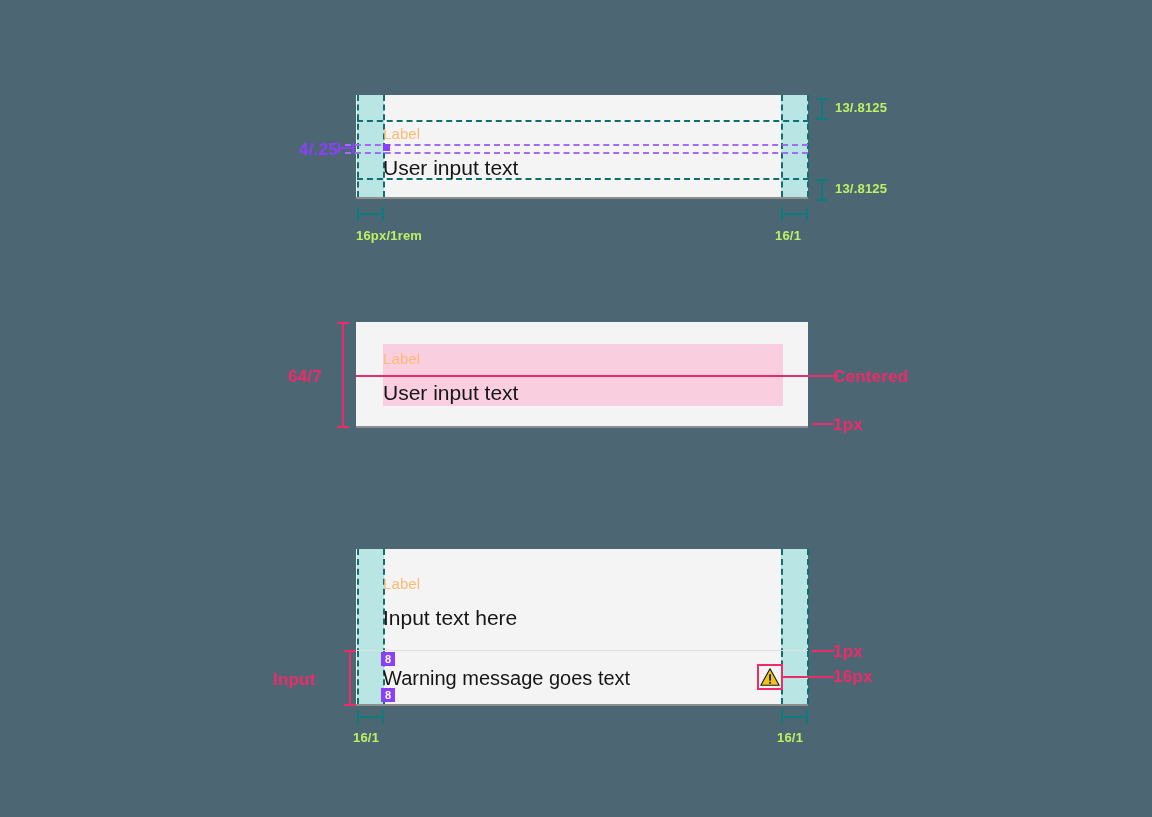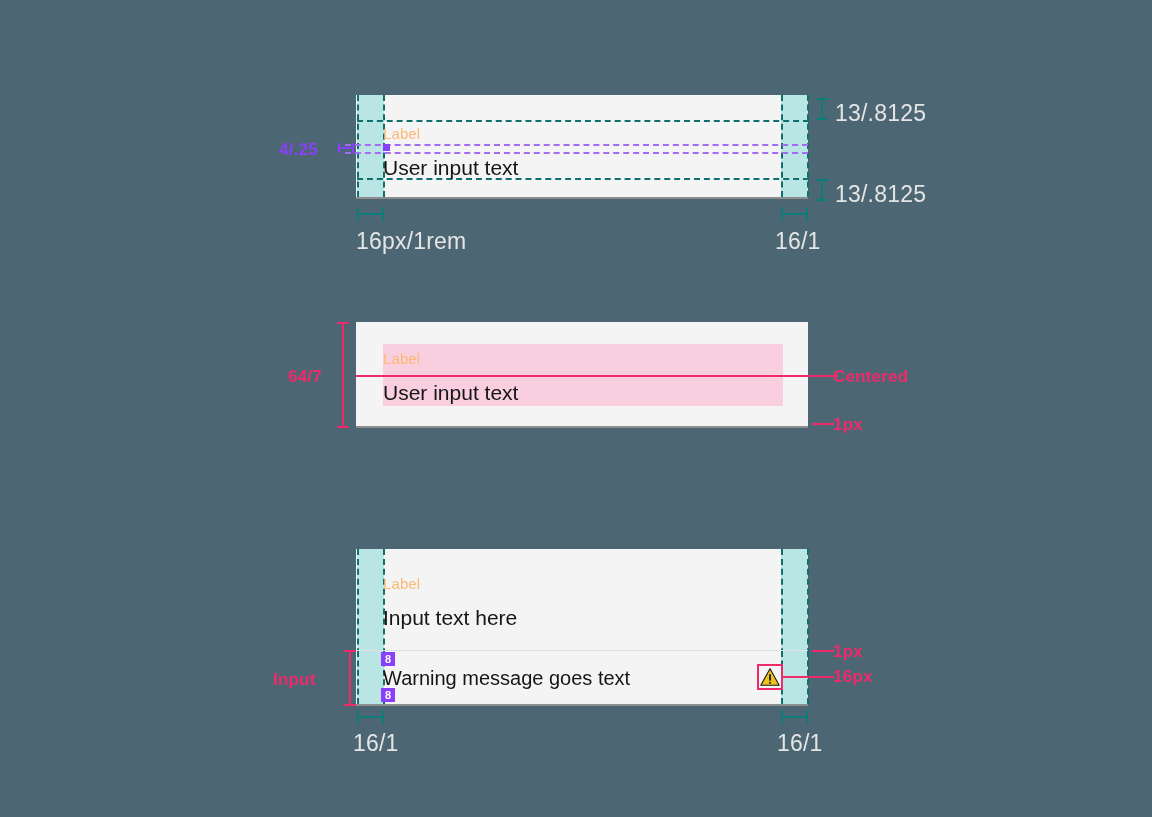--- a/index.html
+++ b/index.html
@@ -45,27 +45,27 @@
   .pad{position:absolute;background:#b9e6e4;}
   .vdash{position:absolute;width:0;border-left:2px dashed #0f6e6e;}
   .hdash{position:absolute;height:0;border-top:2px dashed #0f6e6e;}
 
   
   .pdash{position:absolute;height:0;border-top:2px dashed #a46bf5;}
   .pmark{position:absolute;width:7px;height:7px;background:#8a3ffc;}
 
   
   .t-txt{
-    position:absolute;color:#e5e5e5;font-size:23px;font-weight:normal;
+    position:absolute;color:#bef264;font-size:13px;font-weight:bold;
     white-space:nowrap;letter-spacing:.2px;
   }
   
   .p-txt{
     position:absolute;color:#8a3ffc;font-size:17px;font-weight:bold;
-    white-space:nowrap;letter-spacing:.2px;
+    white-space:nowrap;letter-spacing:.2px;margin-left:20px;
   }
   
   .m-txt{
     position:absolute;color:#ee2a6b;font-size:17px;font-weight:bold;
     white-space:nowrap;letter-spacing:.2px;
   }
 
   
   .ibeam-v{position:absolute;}
   .ibeam-v .stem{position:absolute;left:50%;top:0;bottom:0;width:2px;margin-left:-1px;background:#0e7c7b;}

